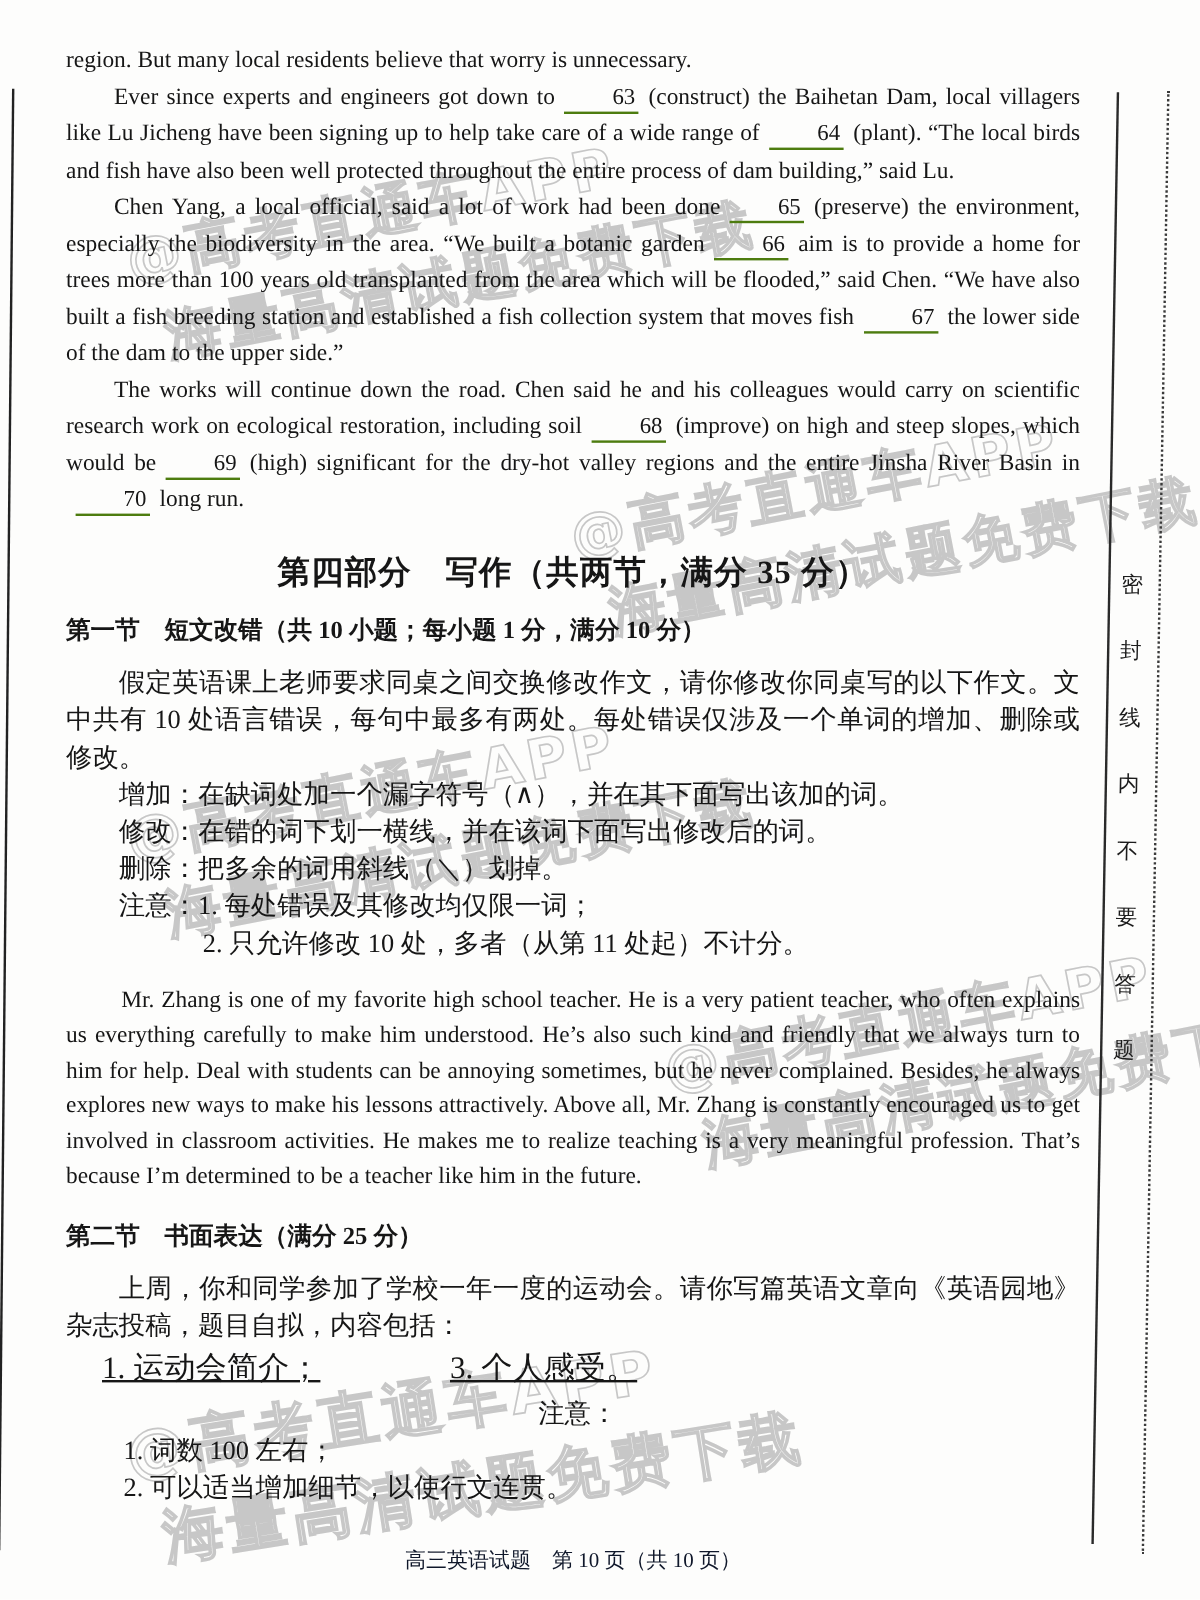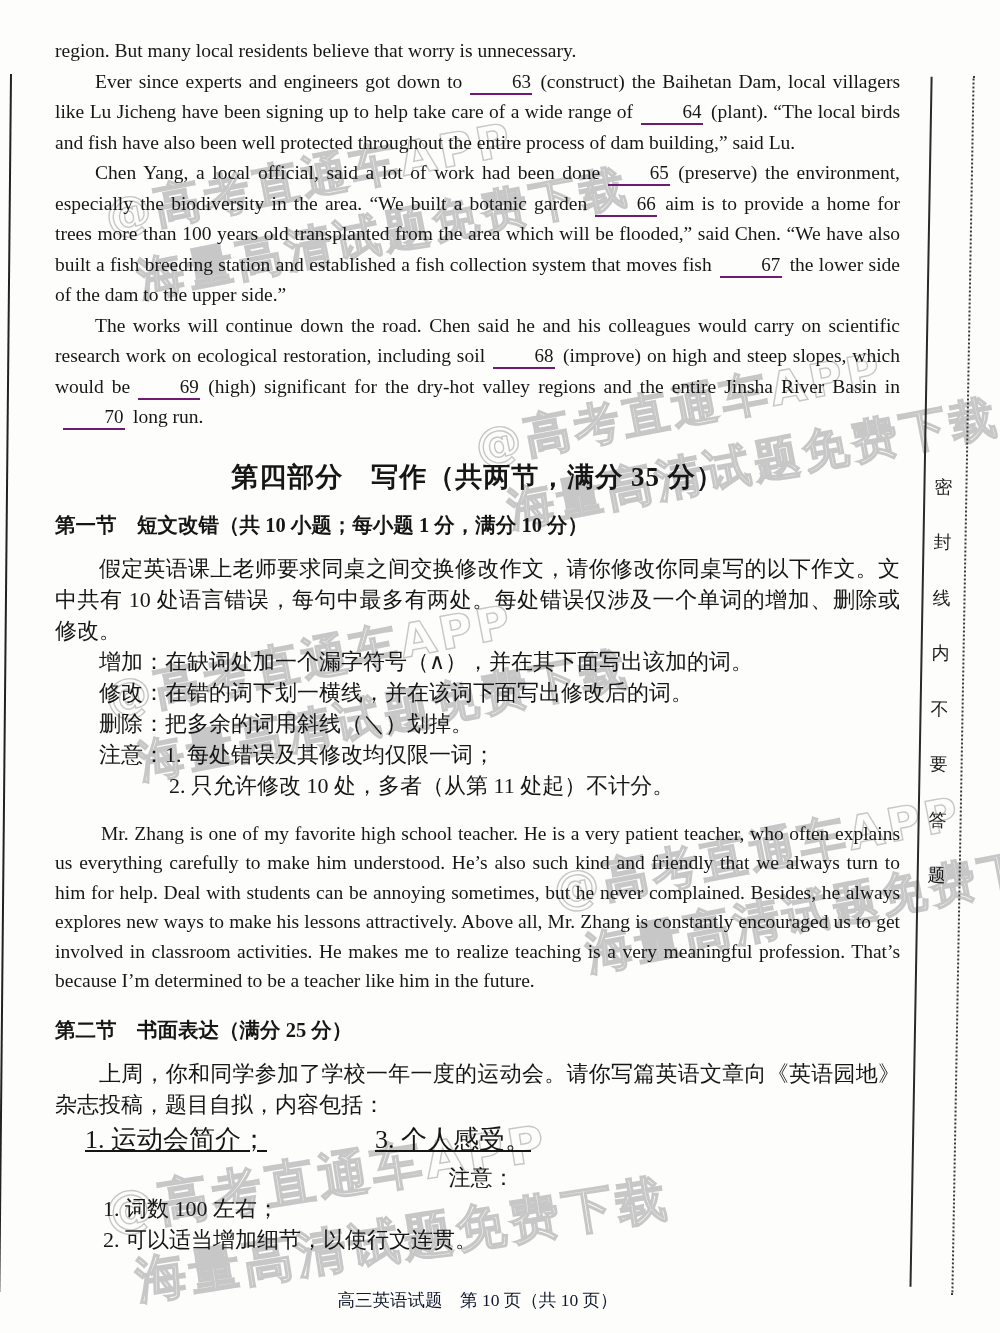--- a/index.html
+++ b/index.html
@@ -30,22 +30,22 @@
   .seal-dotted{position:absolute;left:67px;top:0;width:0;height:1220px;border-left:2px dotted #3a3a3a;}
   .seal-chars{position:absolute;left:33px;top:400px;height:412px;width:24px;
               display:flex;flex-direction:column;justify-content:space-between;align-items:center;
               font-size:18px;color:#1c1c1c;font-family:"Liberation Serif","DejaVu Serif",serif;}
 
   
   .content{position:absolute;left:55px;top:36px;width:845px;z-index:3;}
   p{margin:0;}
   .en{font-size:19.5px;line-height:30.5px;text-align:justify;}
   .ind{text-indent:40px;}
-  .blank{display:inline-block;min-width:62px;margin:0 8px;border-bottom:2px solid #701a75;
-         text-align:center;line-height:22px;font-size:19px;}
+  .blank{display:inline-block;min-width:62px;margin:0 8px;border-bottom:2px solid #4d7c0f;
+         text-align:left;line-height:22px;font-size:19px;}
   .part-heading{font-size:27px;font-weight:bold;text-align:center;margin:26px 0 16px;letter-spacing:1px;}
   .sec-title{font-size:20.5px;font-weight:bold;margin:10px 0 14px;}
   .cn{font-size:22px;line-height:31px;text-align:justify;}
   .ind2{text-indent:2em;}
   .rule{margin-left:44px;text-align:left;}
   .note2{margin-left:114px;}
   .essay{text-indent:46px;line-height:29.5px;margin-top:18px;}
   .sec2-title{margin-top:20px;}
   .points{display:flex;margin:4px 0 0 30px;font-size:26px;line-height:31px;text-decoration:underline;}
   .pt2{margin-left:56px;}

